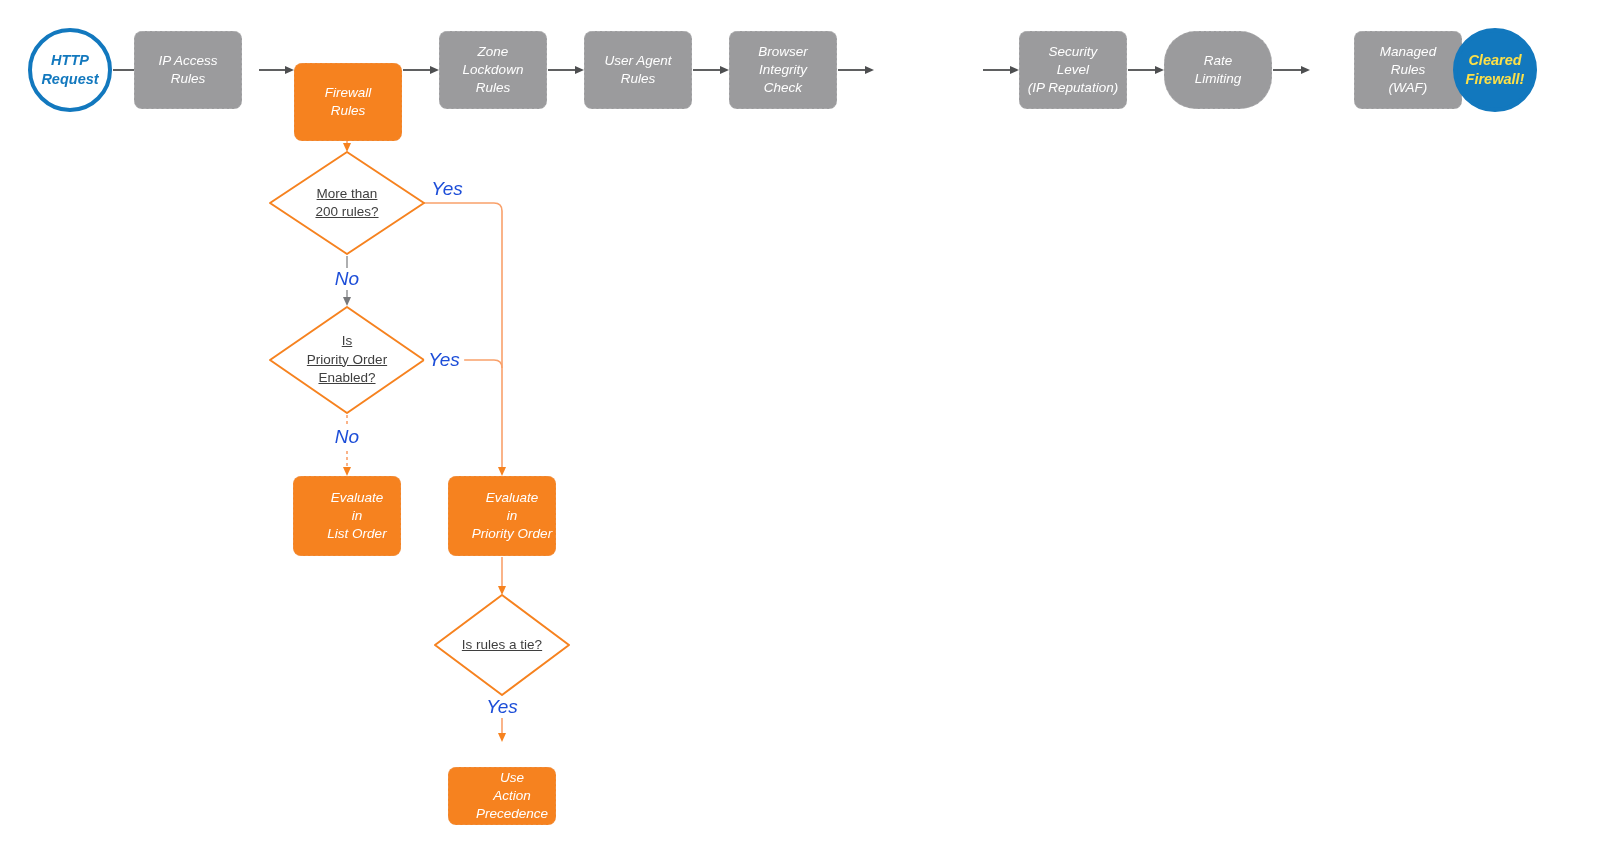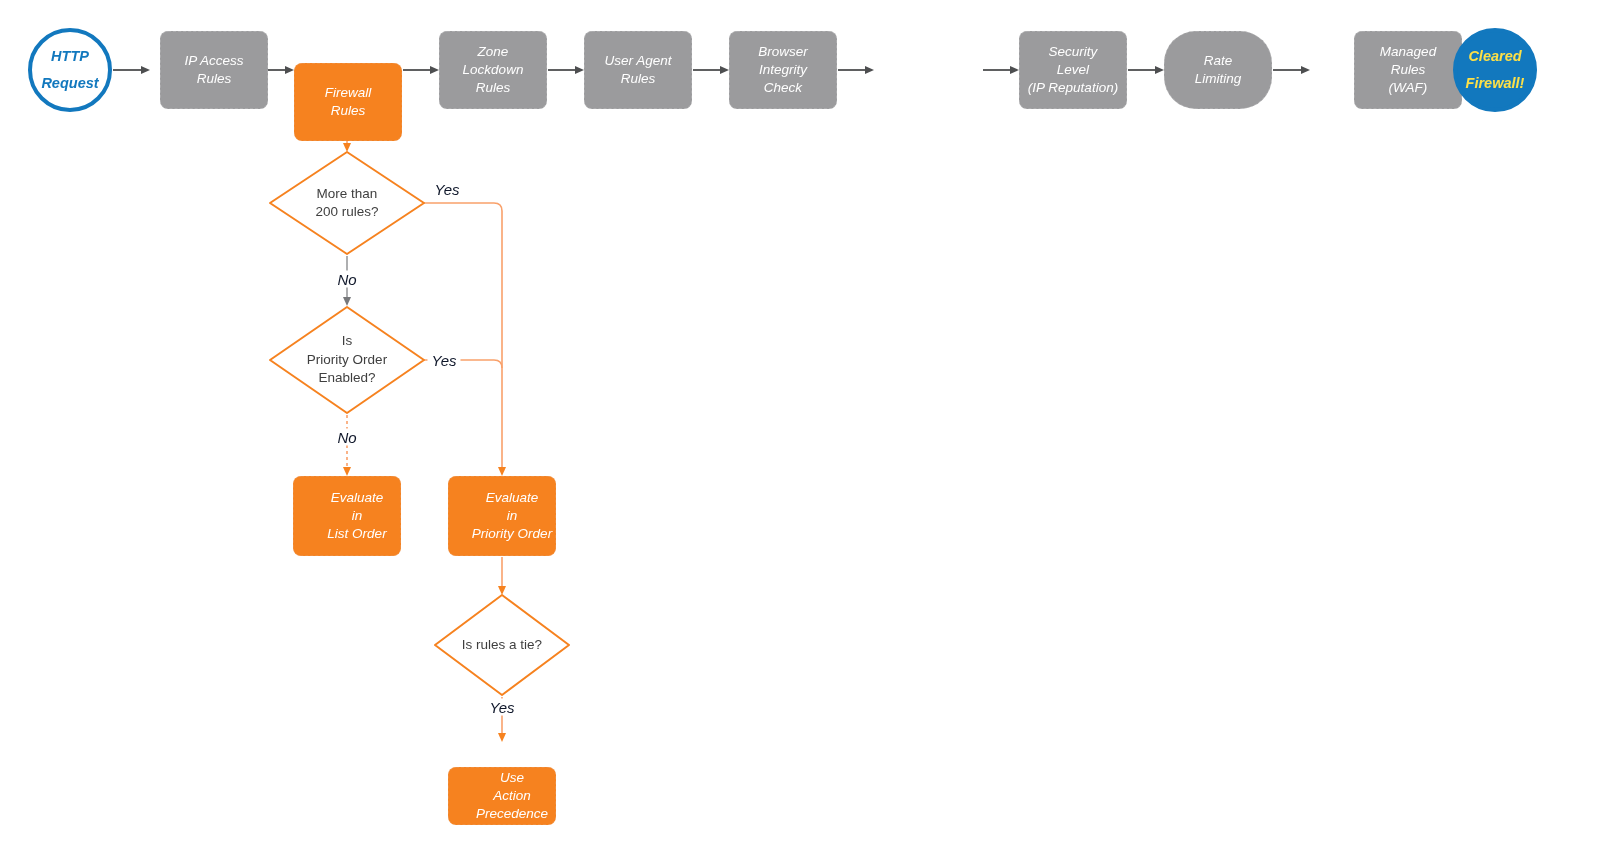--- a/index.html
+++ b/index.html
@@ -18,31 +18,31 @@
   }
   .gray{background:#9B9B9D;border:1px dashed #acacae;}
   .orange{background:#F6821F;border:1px dashed #ef8e3e;}
   .action{height:80px;padding-left:20px;}
   .node-circle{
     position:absolute;width:84px;height:84px;border-radius:50%;
     display:flex;align-items:center;justify-content:center;text-align:center;
     box-sizing:border-box;
   }
   .node-circle .lbl{
-    white-space:pre-line;font-style:italic;font-weight:bold;font-size:14.5px;line-height:27px;
+    white-space:pre-line;font-style:italic;font-weight:bold;font-size:14.5px;line-height:19px;
   }
   .start-circle{background:#ffffff;border:4px solid #1278BE;color:#1278BE;}
   .end-circle{background:#1278BE;border:4px solid #1278BE;color:#fde047;}
   .diamond-label{
     position:absolute;display:flex;align-items:center;justify-content:center;
-    text-align:center;white-space:pre-line;font-size:13.5px;line-height:18.5px;color:#3F3F3F;
+    text-align:center;white-space:pre-line;font-size:13.5px;line-height:18.5px;color:#3F3F3F;text-decoration:underline;
   }
   .edge-label{
     position:absolute;transform:translate(-50%,-50%);
-    font-style:italic;font-size:15px;color:#0f172a;background:#ffffff;padding:0 4px;
+    font-style:italic;font-size:19px;color:#1d4ed8;background:#ffffff;padding:0 4px;
   }
 </style>
 </head>
 <body>
 
 <div class="canvas">
 
   <svg class="connector-layer" width="1600" height="858" viewBox="0 0 1600 858">
     <defs>
       <marker id="ah-dark" markerWidth="10" markerHeight="9" refX="0" refY="4" orient="auto" markerUnits="userSpaceOnUse">
@@ -78,21 +78,21 @@
     <polygon points="347,152 424,203 347,254 270,203" fill="#ffffff" stroke="#F6821F" stroke-width="2" stroke-linejoin="round"></polygon>
     <polygon points="347,307 424,360 347,413 270,360" fill="#ffffff" stroke="#F6821F" stroke-width="2" stroke-linejoin="round"></polygon>
     <polygon points="502,595 569,645 502,695 435,645" fill="#ffffff" stroke="#F6821F" stroke-width="2" stroke-linejoin="round"></polygon>
   </svg>
 
   <div class="node-circle start-circle" style="left:28px;top:28px;">
     <span class="lbl">HTTP
 Request</span>
   </div>
 
-  <div class="node-box gray" style="left:160px;top:31px;align-items:center;">
+  <div class="node-box gray" style="left:134px;top:31px;align-items:center;">
     <span class="lbl">IP Access
 Rules</span>
   </div>
   <div class="node-box orange" style="left:294px;top:31px;margin-top:32px;">
     <span class="lbl">Firewall
 Rules</span>
   </div>
   <div class="node-box gray" style="left:439px;top:31px;">
     <span class="lbl">Zone
 Lockdown

